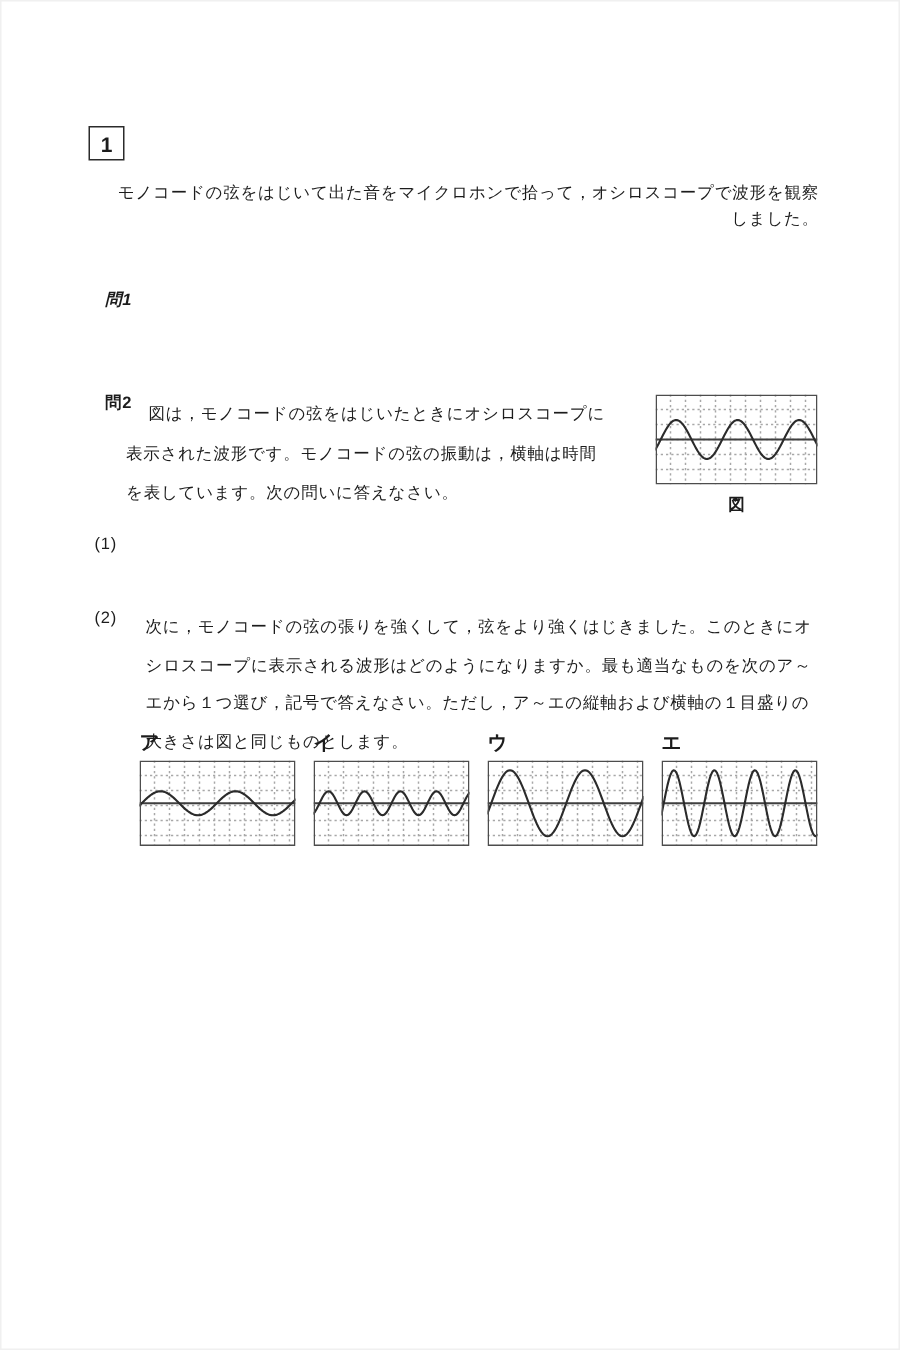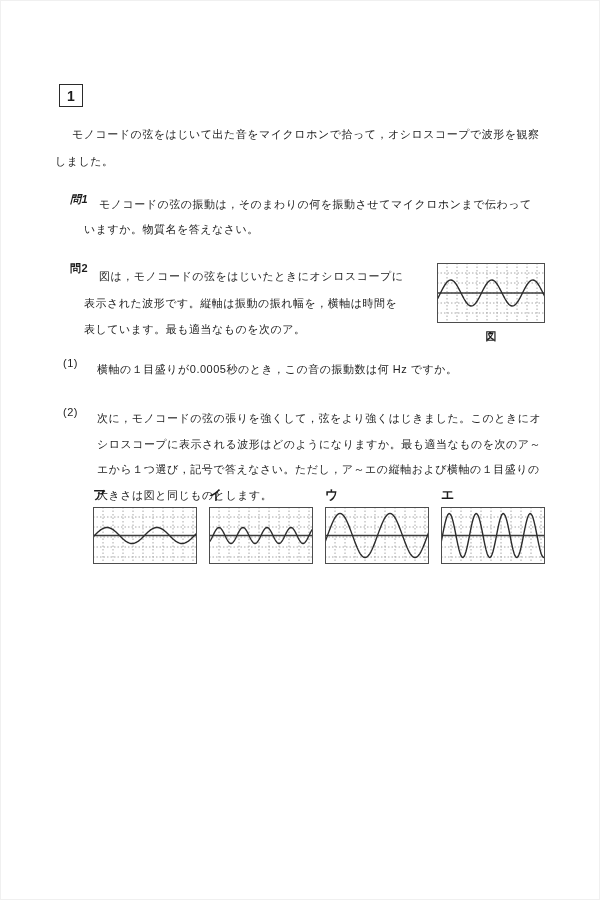--- a/index.html
+++ b/index.html
@@ -9,21 +9,21 @@
     color:#1c1c1c;font-size:11px;letter-spacing:0.5px;
     box-shadow:inset 0 0 0 1px #f0f0f0;
     overflow:hidden;
   }
   p{margin:0;}
   .numbox{
     position:absolute;left:59px;top:84px;width:22px;height:21px;
     border:1.5px solid #2b2b2b;display:flex;align-items:center;justify-content:center;
     font-size:14px;font-weight:bold;letter-spacing:0;
   }
-  .intro{position:absolute;left:55px;top:121px;width:491px;line-height:27px;text-indent:17px;}
+  .intro{position:absolute;left:55px;top:121px;width:491px;line-height:17px;text-indent:17px;text-align:right;}
   .qlabel{position:absolute;font-weight:bold;white-space:nowrap;}
   .qlabel.q1{left:70px;top:192px;font-style:italic;}
   .qtext.q1{position:absolute;left:84px;top:192px;width:458px;line-height:25px;text-indent:15px;}
   .qlabel.q2{left:70px;top:261px;}
   .qtext.q2{position:absolute;left:84px;top:263px;width:322px;line-height:26.5px;text-indent:15px;}
   .sublabel{position:absolute;white-space:nowrap;}
   .sublabel.s1{left:63px;top:357px;}
   .subtext.s1{position:absolute;left:97px;top:357px;width:460px;line-height:25px;}
   .sublabel.s2{left:63px;top:406px;}
   .subtext.s2{position:absolute;left:97px;top:406px;width:452px;line-height:25.5px;}
@@ -37,24 +37,23 @@
 </head>
 <body>
 
 <div class="page">
 
   <div class="numbox">1</div>
 
   <p class="intro">モノコードの弦をはじいて出た音をマイクロホンで拾って，オシロスコープで波形を観察しました。</p>
 
   <span class="qlabel q1">問1</span>
-  <p class="qtext q1">モノコードの弦の振動は，そのまわりの何を振動させてマイクロホンまで伝わっていますか。物質名を答えなさい。</p>
 
   <span class="qlabel q2">問2</span>
-  <p class="qtext q2">図は，モノコードの弦をはじいたときにオシロスコープに表示された波形です。縦軸は振動の振れ幅を，横軸は時間を表しています。最も適当なものを次のア。</p>
+  <p class="qtext q2">図は，モノコードの弦をはじいたときにオシロスコープに表示された波形です。モノコードの弦の振動は，横軸は時間を表しています。次の問いに答えなさい。</p>
 
   <div class="figblock">
     <div class="panelwrap">
         <svg width="108" height="60" viewBox="0 0 108 60">
           <line x1="10" y1="0" x2="10" y2="60" stroke="#a8a8a8" stroke-width="1" stroke-dasharray="1.5 2"></line>
           <line x1="20" y1="0" x2="20" y2="60" stroke="#a8a8a8" stroke-width="1" stroke-dasharray="1.5 2"></line>
           <line x1="30" y1="0" x2="30" y2="60" stroke="#a8a8a8" stroke-width="1" stroke-dasharray="1.5 2"></line>
           <line x1="40" y1="0" x2="40" y2="60" stroke="#a8a8a8" stroke-width="1" stroke-dasharray="1.5 2"></line>
           <line x1="50" y1="0" x2="50" y2="60" stroke="#a8a8a8" stroke-width="1" stroke-dasharray="1.5 2"></line>
           <line x1="60" y1="0" x2="60" y2="60" stroke="#a8a8a8" stroke-width="1" stroke-dasharray="1.5 2"></line>
@@ -69,21 +68,20 @@
           <line x1="0" y1="50" x2="108" y2="50" stroke="#a8a8a8" stroke-width="1" stroke-dasharray="1.5 2"></line>
           <line x1="0" y1="30" x2="108" y2="30" stroke="#3f3f3f" stroke-width="1.4"></line>
           <path d="M0 36.64 L1 34.86 L2 32.96 L3 31.00 L4 29.00 L5 27.04 L6 25.14 L7 23.36 L8 21.73 L9 20.29 L10 19.09 L11 18.14 L12 17.46 L13 17.09 L14 17.01 L15 17.24 L16 17.77 L17 18.58 L18 19.66 L19 20.99 L20 22.52 L21 24.23 L22 26.08 L23 28.02 L24 30.00 L25 31.98 L26 33.92 L27 35.77 L28 37.48 L29 39.01 L30 40.34 L31 41.42 L32 42.23 L33 42.76 L34 42.99 L35 42.91 L36 42.54 L37 41.86 L38 40.91 L39 39.71 L40 38.27 L41 36.64 L42 34.86 L43 32.96 L44 31.00 L45 29.00 L46 27.04 L47 25.14 L48 23.36 L49 21.73 L50 20.29 L51 19.09 L52 18.14 L53 17.46 L54 17.09 L55 17.01 L56 17.24 L57 17.77 L58 18.58 L59 19.66 L60 20.99 L61 22.52 L62 24.23 L63 26.08 L64 28.02 L65 30.00 L66 31.98 L67 33.92 L68 35.77 L69 37.48 L70 39.01 L71 40.34 L72 41.42 L73 42.23 L74 42.76 L75 42.99 L76 42.91 L77 42.54 L78 41.86 L79 40.91 L80 39.71 L81 38.27 L82 36.64 L83 34.86 L84 32.96 L85 31.00 L86 29.00 L87 27.04 L88 25.14 L89 23.36 L90 21.73 L91 20.29 L92 19.09 L93 18.14 L94 17.46 L95 17.09 L96 17.01 L97 17.24 L98 17.77 L99 18.58 L100 19.66 L101 20.99 L102 22.52 L103 24.23 L104 26.08 L105 28.02 L106 30.00 L107 31.98 L108 33.92" fill="none" stroke="#2b2b2b" stroke-width="1.4" stroke-linejoin="round" stroke-linecap="round"></path>
           <rect x="0.5" y="0.5" width="107" height="59" fill="none" stroke="#4d4d4d" stroke-width="1"></rect>
         </svg>
       </div>
     <div class="figcap">図</div>
   </div>
 
   <span class="sublabel s1">(1)</span>
-  <p class="subtext s1">横軸の１目盛りが0.0005秒のとき，この音の振動数は何 Hz ですか。</p>
 
   <span class="sublabel s2">(2)</span>
   <p class="subtext s2">次に，モノコードの弦の張りを強くして，弦をより強くはじきました。このときにオシロスコープに表示される波形はどのようになりますか。最も適当なものを次のア～エから１つ選び，記号で答えなさい。ただし，ア～エの縦軸および横軸の１目盛りの大きさは図と同じものとします。</p>
 
   <div class="opt a">
     <div class="optlabel">ア</div>
     <div class="panelwrap">
         <svg width="104" height="57" viewBox="0 0 104 57">
           <line x1="10" y1="0" x2="10" y2="57" stroke="#a8a8a8" stroke-width="1" stroke-dasharray="1.5 2"></line>
           <line x1="20" y1="0" x2="20" y2="57" stroke="#a8a8a8" stroke-width="1" stroke-dasharray="1.5 2"></line>

